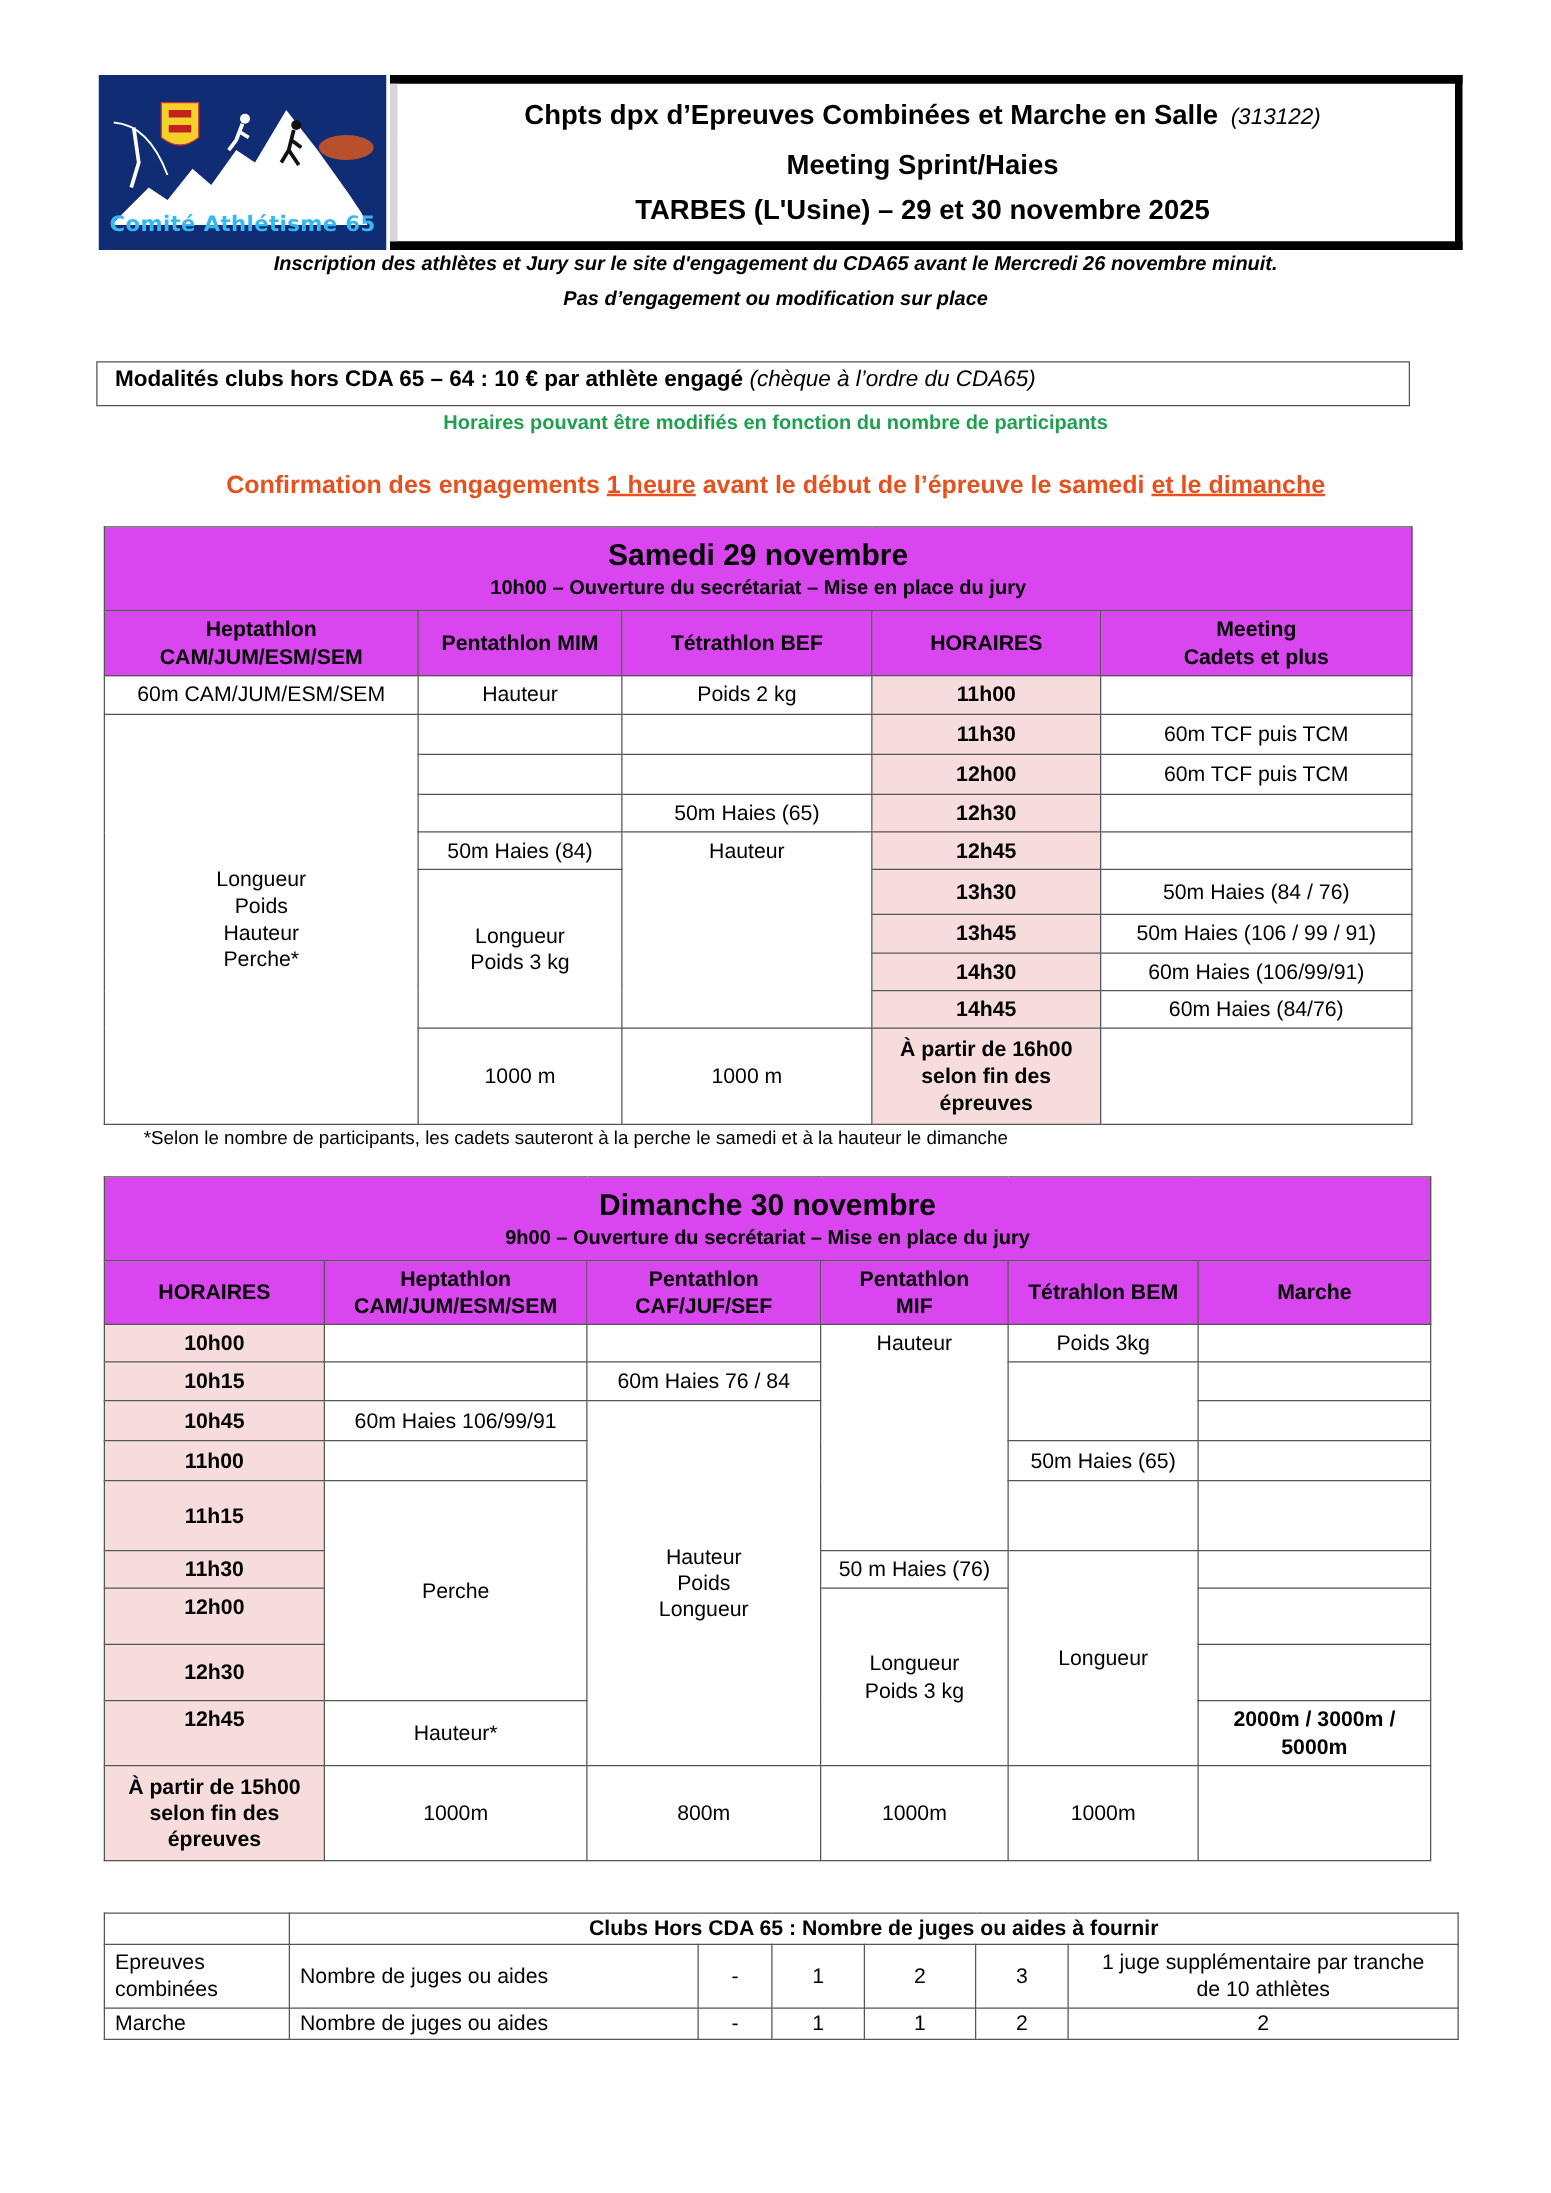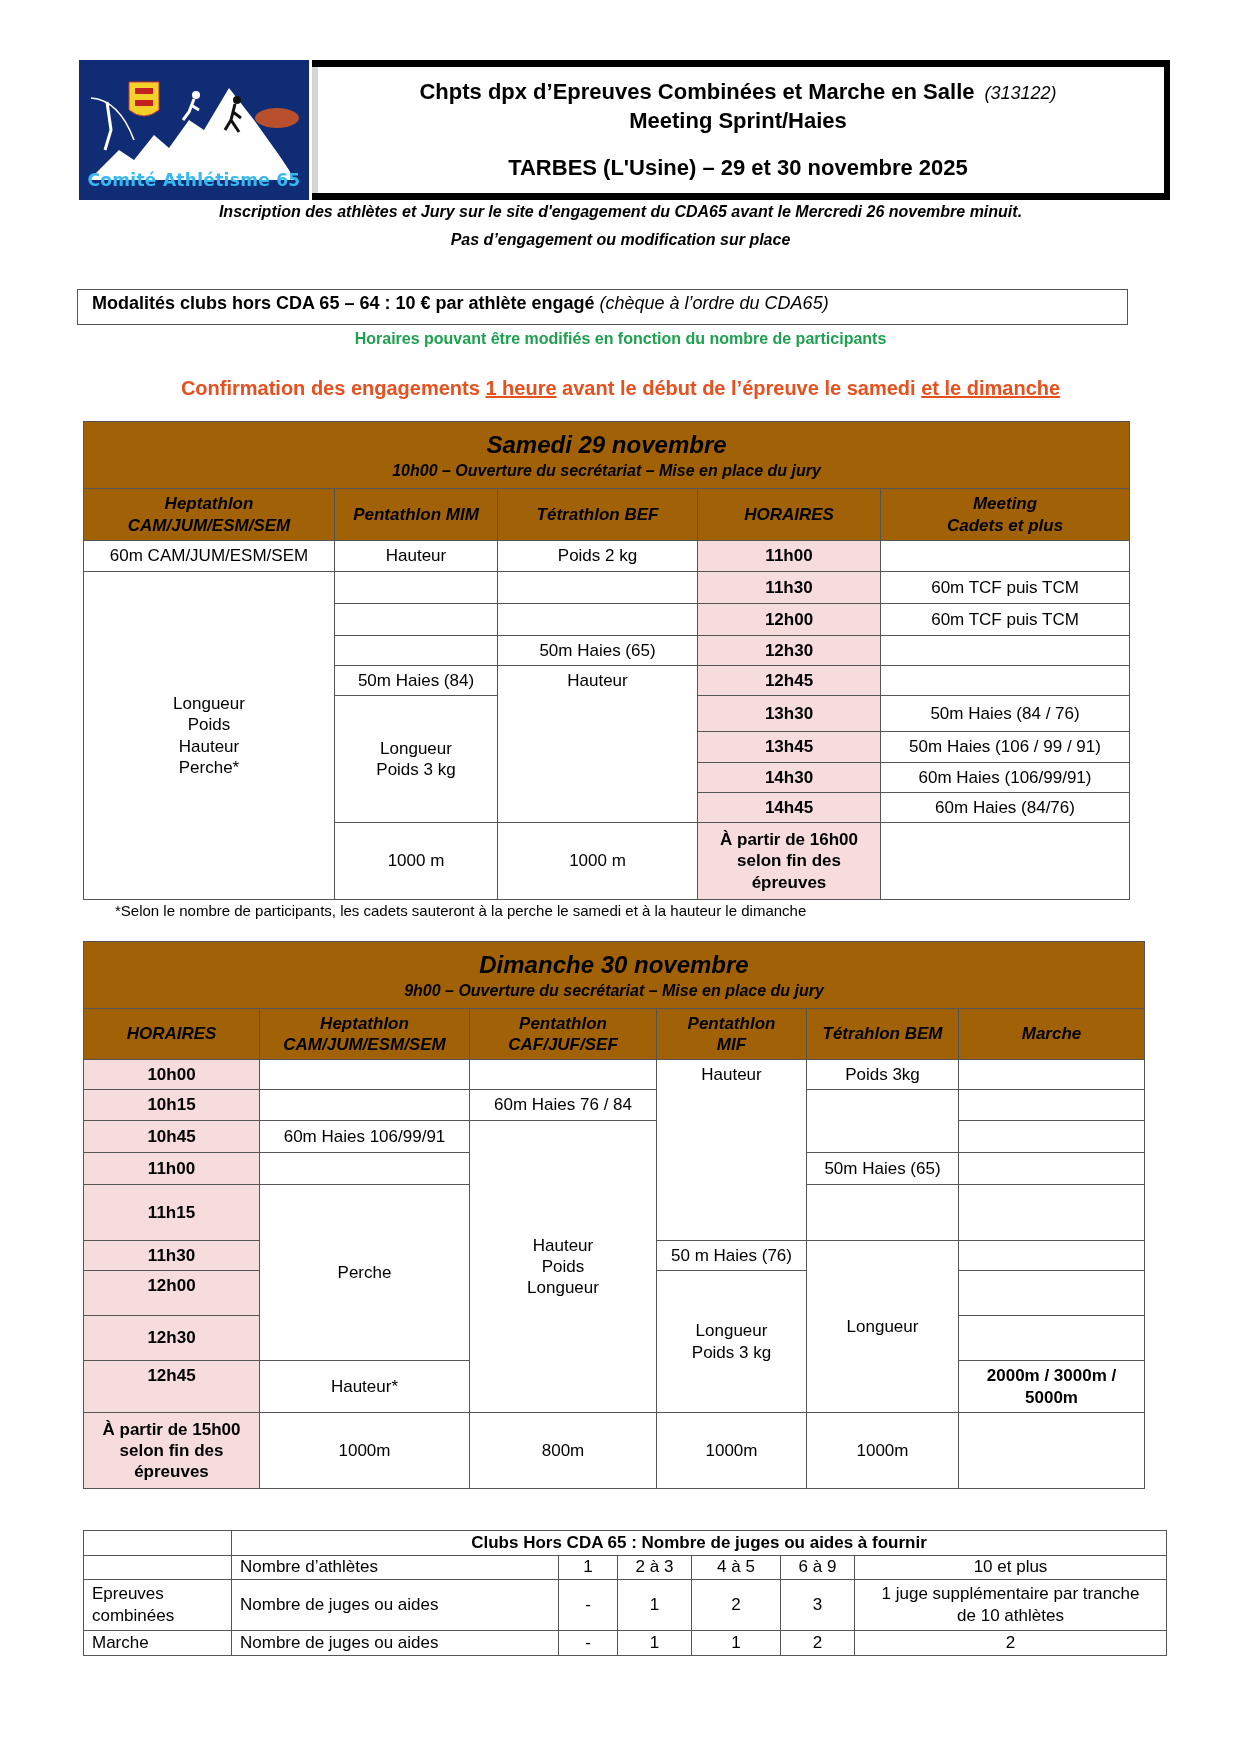--- a/index.html
+++ b/index.html
@@ -8,37 +8,37 @@
 
   
   #logo { left:79px; top:60px; width:230px; height:140px; background:#102c74; overflow:hidden; }
   #logo svg { display:block; }
   #logo .logo-text { position:absolute; left:0; right:0; bottom:10px; text-align:center; color:#36b8f0; font-weight:bold; font-size:17px; font-family:"DejaVu Sans", sans-serif; letter-spacing:0.3px; }
   #titlebox { left:312px; top:60px; width:858px; height:140px; border-top:7px solid #000; border-bottom:7px solid #000; border-right:6px solid #000; box-sizing:border-box; background:#fff; }
   #titlebox .leftedge { position:absolute; left:0; top:0; bottom:0; width:6px; background:#d6d6d6; }
   #titlebox .line { position:absolute; left:0; right:0; text-align:center; font-weight:bold; font-size:22px; }
   #titlebox .l1 { top:12px; }
   #titlebox .l1 .code { font-weight:normal; font-style:italic; font-size:18px; margin-left:10px; }
-  #titlebox .l2 { top:41px; }
+  #titlebox .l2 { top:52px; }
   #titlebox .l3 { top:88px; }
 
   .center-italic { left:0; width:1241px; text-align:center; font-style:italic; font-weight:bold; font-size:16px; }
 
   #modal-box { left:77px; top:289px; width:1051px; height:36px; border:1px solid #555; box-sizing:border-box; padding:3px 14px; font-size:18px; }
   #modal-box .b { font-weight:bold; }
   #modal-box .i { font-style:italic; }
 
   #green-note { left:0; width:1241px; top:330px; text-align:center; color:#1fa050; font-weight:bold; font-size:16px; }
   #orange-note { left:0; width:1241px; top:377px; text-align:center; color:#e8501e; font-weight:bold; font-size:20px; }
   #orange-note u { text-decoration:underline; }
 
   
   table.sched { position:absolute; border-collapse:collapse; font-size:17px; table-layout:fixed; }
   table.sched td, table.sched th { border:1px solid #555; text-align:center; vertical-align:middle; padding:0 4px; line-height:1.25; }
-  .hdr-gray { background:#a16207; font-weight:bold;font-style:italic; }
+  .hdr-gray { background:#d946ef; font-weight:bold; }
   .day-title { font-size:24px; font-weight:bold; line-height:1.3; }
   .day-sub { font-size:16px; font-weight:bold; }
   .pink { background:#f6dcdc; font-weight:bold; }
   .top { vertical-align:top !important; padding-top:4px !important; }
 
   #footnote { left:83px; top:902px; font-size:15px;margin-left:32px; }
 
   table.juges { position:absolute; border-collapse:collapse; font-size:17px; table-layout:fixed; }
   table.juges td { border:1px solid #555; padding:0 8px; line-height:1.3; }
   table.juges .c { text-align:center;margin-top:28px; }
@@ -312,29 +312,20 @@
       <col style="width:74px">
       <col style="width:89px">
       <col style="width:74px">
       <col style="width:312px">
   </colgroup>
   <tbody>
       <tr style="height:25px;">
     <td></td>
     <td colspan="6" class="c" style="font-weight:bold;">Clubs Hors CDA 65 : Nombre de juges ou aides à fournir</td>
   </tr>
-  <tr style="height:24px;">
-    <td></td>
-    <td>Nombre d’athlètes</td>
-    <td class="c">1</td>
-    <td class="c">2 à 3</td>
-    <td class="c">4 à 5</td>
-    <td class="c">6 à 9</td>
-    <td class="c">10 et plus</td>
-  </tr>
   <tr style="height:51px;">
     <td>
           <div>Epreuves</div>
           <div>combinées</div>
         </td>
     <td>Nombre de juges ou aides</td>
     <td class="c">-</td>
     <td class="c">1</td>
     <td class="c">2</td>
     <td class="c">3</td>

